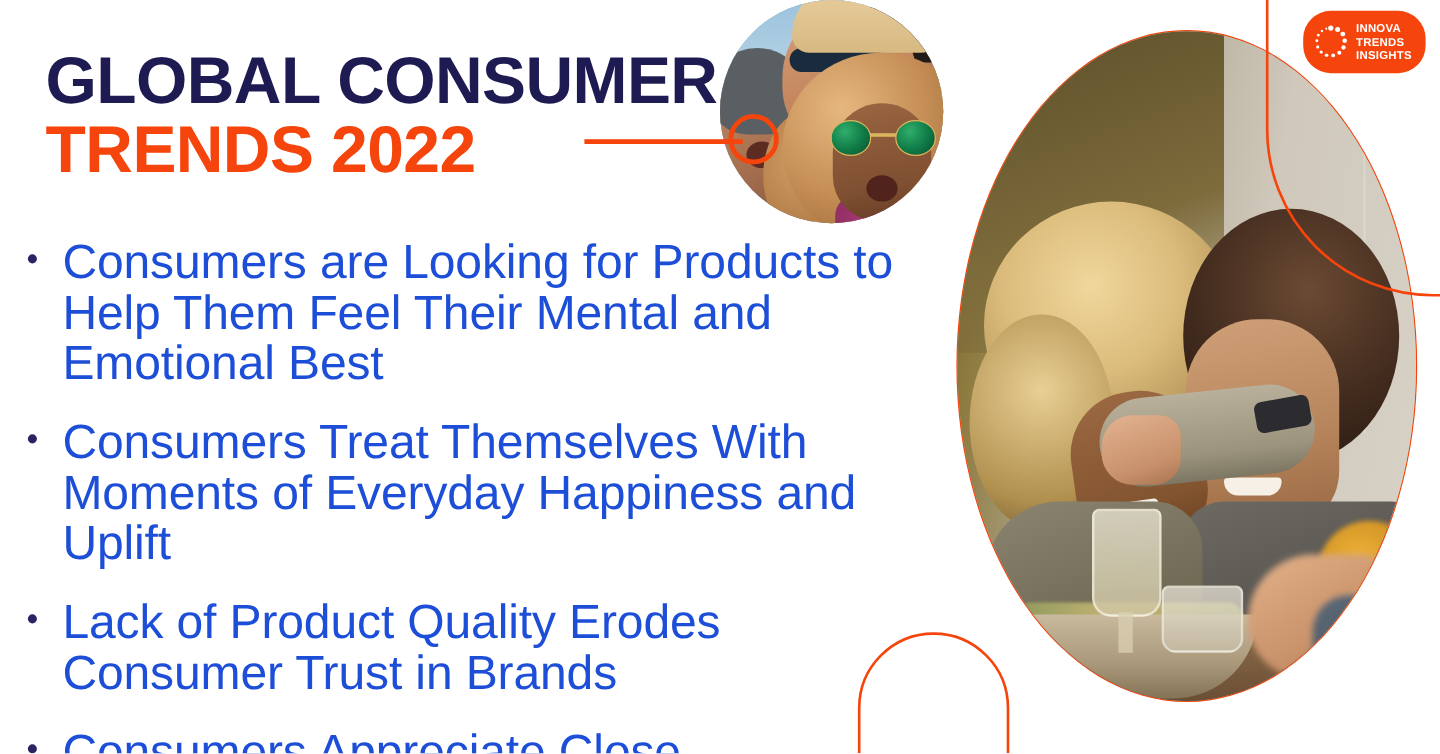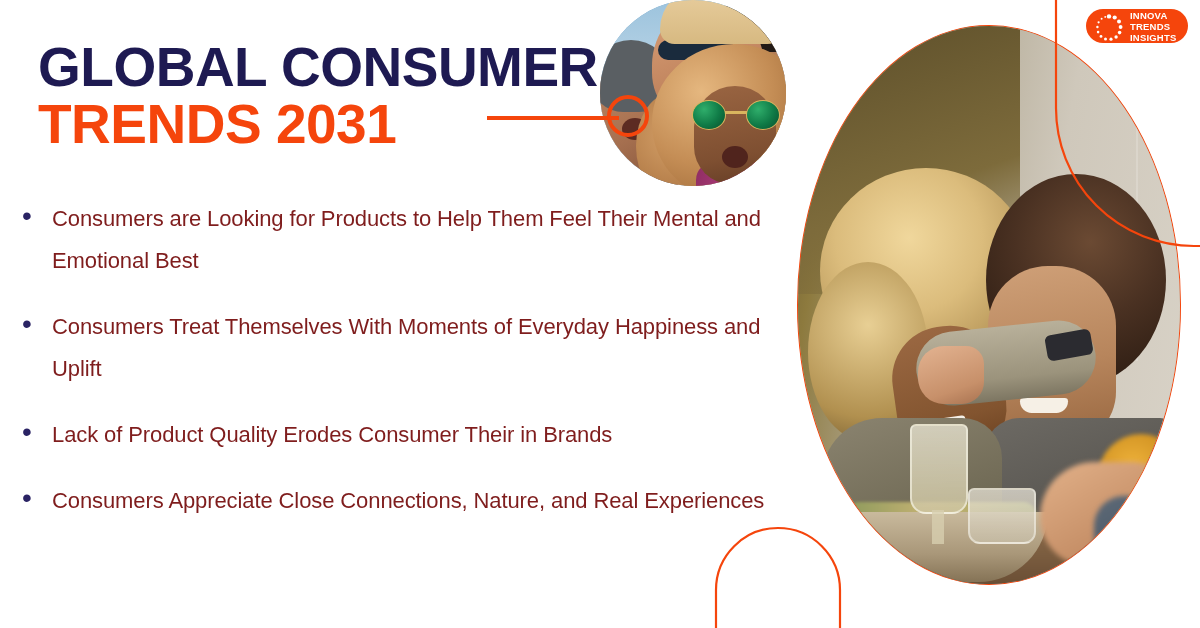--- a/index.html
+++ b/index.html
@@ -60,22 +60,22 @@
     flex: 0 0 34px;
     color: #2a2364;
     font-size: 28px;
     line-height: 36px;
     text-align: left;
     padding-left: 4px;
     box-sizing: border-box;
   }
   .bullet-text {
     flex: 1 1 auto;
-    color: #7f1d1d;
-    font-size: 22px;
+    color: #1d4ed8;
+    font-size: 40px;
     line-height: 42px;
     letter-spacing: -0.1px;
   }
 
   
   .circle-photo {
     position: absolute;
     left: 600px;
     top: 0px;
     width: 186px;
@@ -536,25 +536,25 @@
     height: 628px;
     pointer-events: none;
   }
 
   
   .logo {
     position: absolute;
     left: 1086px;
     top: 9px;
     width: 102px;
-    height: 34px;
+    height: 52px;
     background: #f5450c;
     border-radius: 23px;
     display: flex;
-    align-items: flex-end;
+    align-items: center;
     padding-left: 8px;
     box-sizing: border-box;
   }
   .logo-mark {
     width: 30px;
     height: 30px;
     flex: 0 0 30px;
     position: relative;
   }
   .logo-text {
@@ -567,38 +567,38 @@
   }
   .logo-text span { display: block; }
 </style>
 </head>
 <body>
 
 <div id="canvas">
 
   <div class="headline">
     <span class="headline-line1">GLOBAL CONSUMER</span>
-    <span class="headline-line2">TRENDS 2031</span>
+    <span class="headline-line2">TRENDS 2022</span>
   </div>
 
   <div class="bullets">
 
     <div class="bullet-row">
       <div class="bullet-dot">•</div>
       <div class="bullet-text">Consumers are Looking for Products to Help Them Feel Their Mental and Emotional Best</div>
     </div>
 
     <div class="bullet-row">
       <div class="bullet-dot">•</div>
       <div class="bullet-text">Consumers Treat Themselves With Moments of Everyday Happiness and Uplift</div>
     </div>
 
     <div class="bullet-row">
       <div class="bullet-dot">•</div>
-      <div class="bullet-text">Lack of Product Quality Erodes Consumer Their in Brands</div>
+      <div class="bullet-text">Lack of Product Quality Erodes Consumer Trust in Brands</div>
     </div>
 
     <div class="bullet-row">
       <div class="bullet-dot">•</div>
       <div class="bullet-text">Consumers Appreciate Close Connections, Nature, and Real Experiences</div>
     </div>
 
   </div>
 
   <div class="oval-photo">

